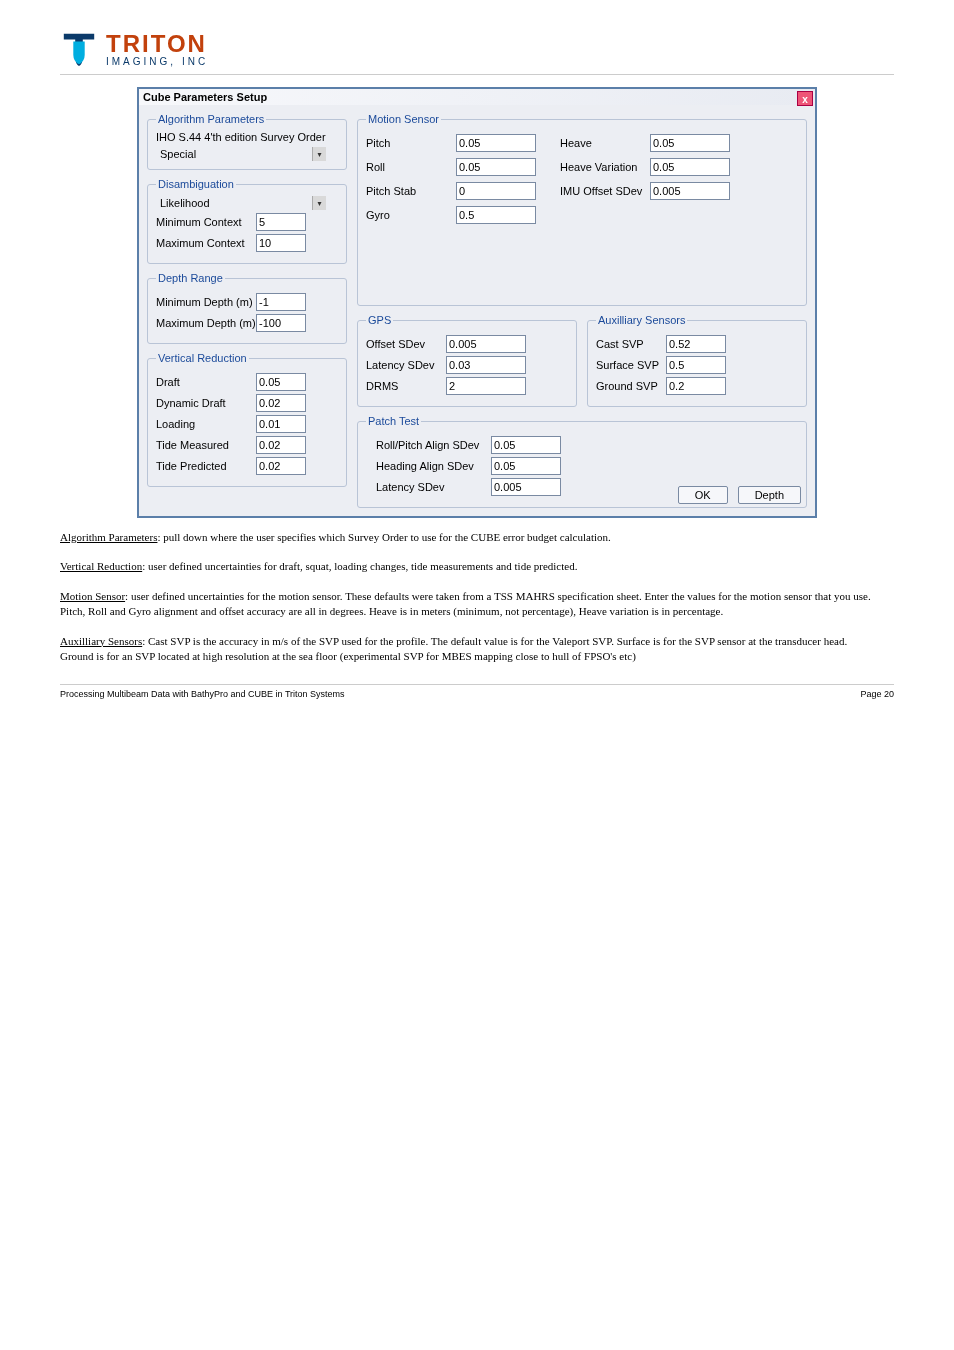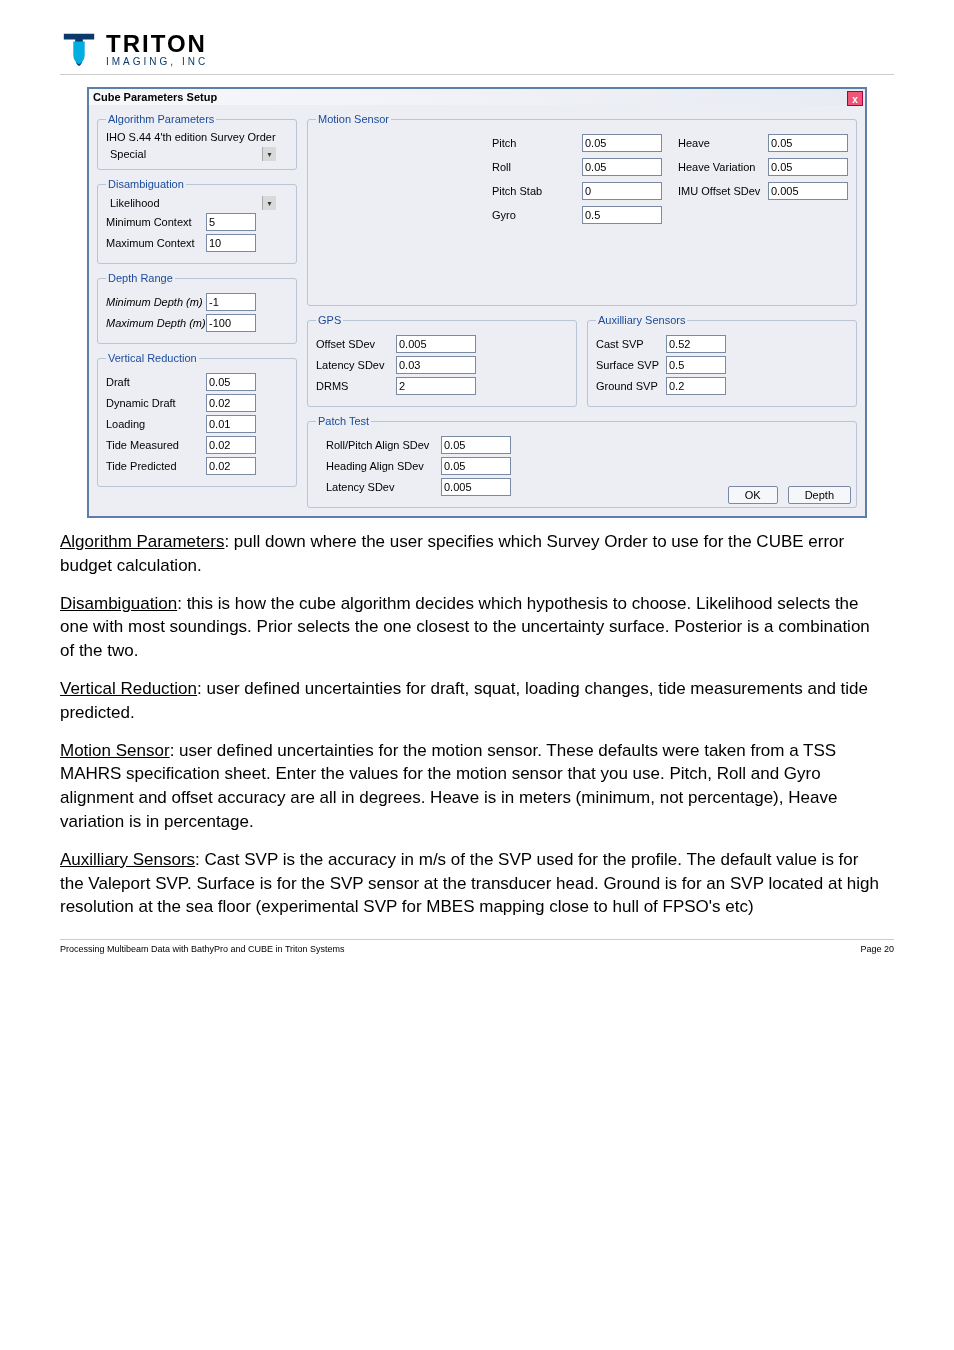--- a/index.html
+++ b/index.html
@@ -2,57 +2,57 @@
 <html><head>
 <meta charset="utf-8">
 <style>
   * { box-sizing: border-box; }
   body { margin: 0; padding: 0; font-family: Arial, sans-serif; font-size: 11px; color: #000; background: #fff; width: 954px; }
   .page { padding: 30px 60px 40px 60px; }
   .logo-row { display: flex; align-items: center; margin-bottom: 6px; }
   .logo-mark { width: 38px; height: 38px; position: relative; margin-right: 8px; }
   .logo-mark svg { width: 100%; height: 100%; }
   .logo-text { display: flex; flex-direction: column; }
-  .logo-text .big { font-weight: bold; font-size: 24px; color: #000000; letter-spacing: 2px; line-height: 1; }
+  .logo-text .big { font-weight: bold; font-size: 24px; color: #c2410c; letter-spacing: 2px; line-height: 1; }
   .logo-text .small { font-size: 10px; color: #0b3a6a; letter-spacing: 3px; }
   .hr { border-top: 1px solid #ccc; margin: 4px 0 12px 0; }
-  .dialog { border: 2px solid #5b7fa9; background: #eceef3; width: 780px; margin: 0 auto 12px auto; position: relative; font-size: 11px; }
+  .dialog { border: 2px solid #5b7fa9; background: #eceef3; width: 680px; margin: 0 auto 12px auto; position: relative; font-size: 11px; }
   .titlebar { background: linear-gradient(to right, #f7f8fb, #e8ebf2); padding: 2px 4px; font-weight: bold; color: #000; position: relative; }
   .close-btn { position: absolute; right: 2px; top: 2px; width: 16px; height: 15px; background: #e57; color: #fff; font-size: 10px; line-height: 15px; text-align: center; border: 1px solid #a04; cursor: pointer; }
   .body { display: flex; padding: 8px; gap: 10px; }
   .leftcol { width: 200px; display: flex; flex-direction: column; gap: 8px; }
   .rightcol { flex: 1; display: flex; flex-direction: column; gap: 8px; }
   fieldset { border: 1px solid #b9c4d6; border-radius: 3px; padding: 6px 8px 8px 8px; margin: 0; }
   legend { color: #1b4a9a; font-size: 11px; padding: 0 2px; }
   .row { display: flex; align-items: center; margin: 3px 0; }
   .row label { flex: 0 0 auto; }
   .row input.txt, .row .sel { border: 1px solid #7a8aa2; background: #fff; height: 18px; font-size: 11px; padding: 0 2px; }
   .sel { display: flex; align-items: center; justify-content: space-between; padding-left: 4px; }
   .sel .chev { width: 14px; height: 14px; background: #d9d9d9; border-left: 1px solid #aaa; display: flex; align-items: center; justify-content: center; font-size: 8px; color: #333; }
-  .ms-grid { display: flex; gap: 16px; justify-content: flex-end; }
+  .ms-grid { display: flex; gap: 24px; }
   .ms-col { display: flex; flex-direction: column; }
   .ms-col .row label { width: 90px; }
   .ms-col .row input.txt { width: 80px; }
   .gps-aux { display: flex; gap: 10px; }
   .gps-aux fieldset { flex: 1; }
   .gps .row label { width: 80px; }
   .gps .row input.txt { width: 80px; }
   .aux .row label { width: 70px; }
   .aux .row input.txt { width: 60px; }
   .pt .row label { width: 125px; padding-left: 10px; }
   .pt .row input.txt { width: 70px; }
-  .dr .row label { width: 100px; font-style: italic; }
+  .dr .row label { width: 100px; }
   .dr .row input.txt { width: 50px; }
   .vr .row label { width: 100px; }
   .vr .row input.txt { width: 50px; }
   .disamb .row label { width: 100px; }
   .disamb .row input.txt { width: 50px; }
   .btnrow { position: absolute; right: 14px; bottom: 12px; display: flex; gap: 10px; text-align: center; }
   .btn { border: 1px solid #7a8aa2; background: #f6f7fa; padding: 2px 16px; font-size: 11px; cursor: pointer; border-radius: 2px; }
-  .desc { font-size: 17px; line-height: 1.4; margin: 0 12px 14px 0; }
+  .desc { font-size: 11px; line-height: 1.4; margin: 0 12px 14px 0; font-family: Liberation Serif, serif; }
   .desc .u { text-decoration: underline; }
   .footer-hr { border-top: 1px solid #ccc; margin-top: 20px; margin-bottom: 4px; }
   .footer { font-size: 9px; color: #000; display: flex; justify-content: space-between; }
   .algo .sel { width: 170px; }
   .disamb .sel { width: 170px; }
   .algo .caption { margin-bottom: 4px; }
   .pt { flex: 1; }
 </style>
 </head>
 <body>
@@ -225,21 +225,20 @@
         </fieldset>
       </div>
     </div>
     <div class="btnrow">
       <div class="btn">OK</div>
       <div class="btn">Depth</div>
     </div>
   </div>
 
   <p class="desc"><span class="u">Algorithm Parameters</span><span>: pull down where the user specifies which Survey Order to use for the CUBE error budget calculation.</span></p>
-  <p class="desc"><span class="u">Disambiguation</span><span>: this is how the cube algorithm decides which hypothesis to choose. Likelihood selects the one with most soundings. Prior selects the one closest to the uncertainty surface. Posterior is a combination of the two.</span></p>
   <p class="desc"><span class="u">Vertical Reduction</span><span>: user defined uncertainties for draft, squat, loading changes, tide measurements and tide predicted.</span></p>
   <p class="desc"><span class="u">Motion Sensor</span><span>: user defined uncertainties for the motion sensor. These defaults were taken from a TSS MAHRS specification sheet. Enter the values for the motion sensor that you use. Pitch, Roll and Gyro alignment and offset accuracy are all in degrees. Heave is in meters (minimum, not percentage), Heave variation is in percentage.</span></p>
   <p class="desc"><span class="u">Auxilliary Sensors</span><span>: Cast SVP is the accuracy in m/s of the SVP used for the profile. The default value is for the Valeport SVP. Surface is for the SVP sensor at the transducer head. Ground is for an SVP located at high resolution at the sea floor (experimental SVP for MBES mapping close to hull of FPSO's etc)</span></p>
 
   <div class="footer-hr"></div>
   <div class="footer">
     <span>Processing Multibeam Data with BathyPro and CUBE in Triton Systems</span>
     <span>Page 20</span>
   </div>
 </div>

